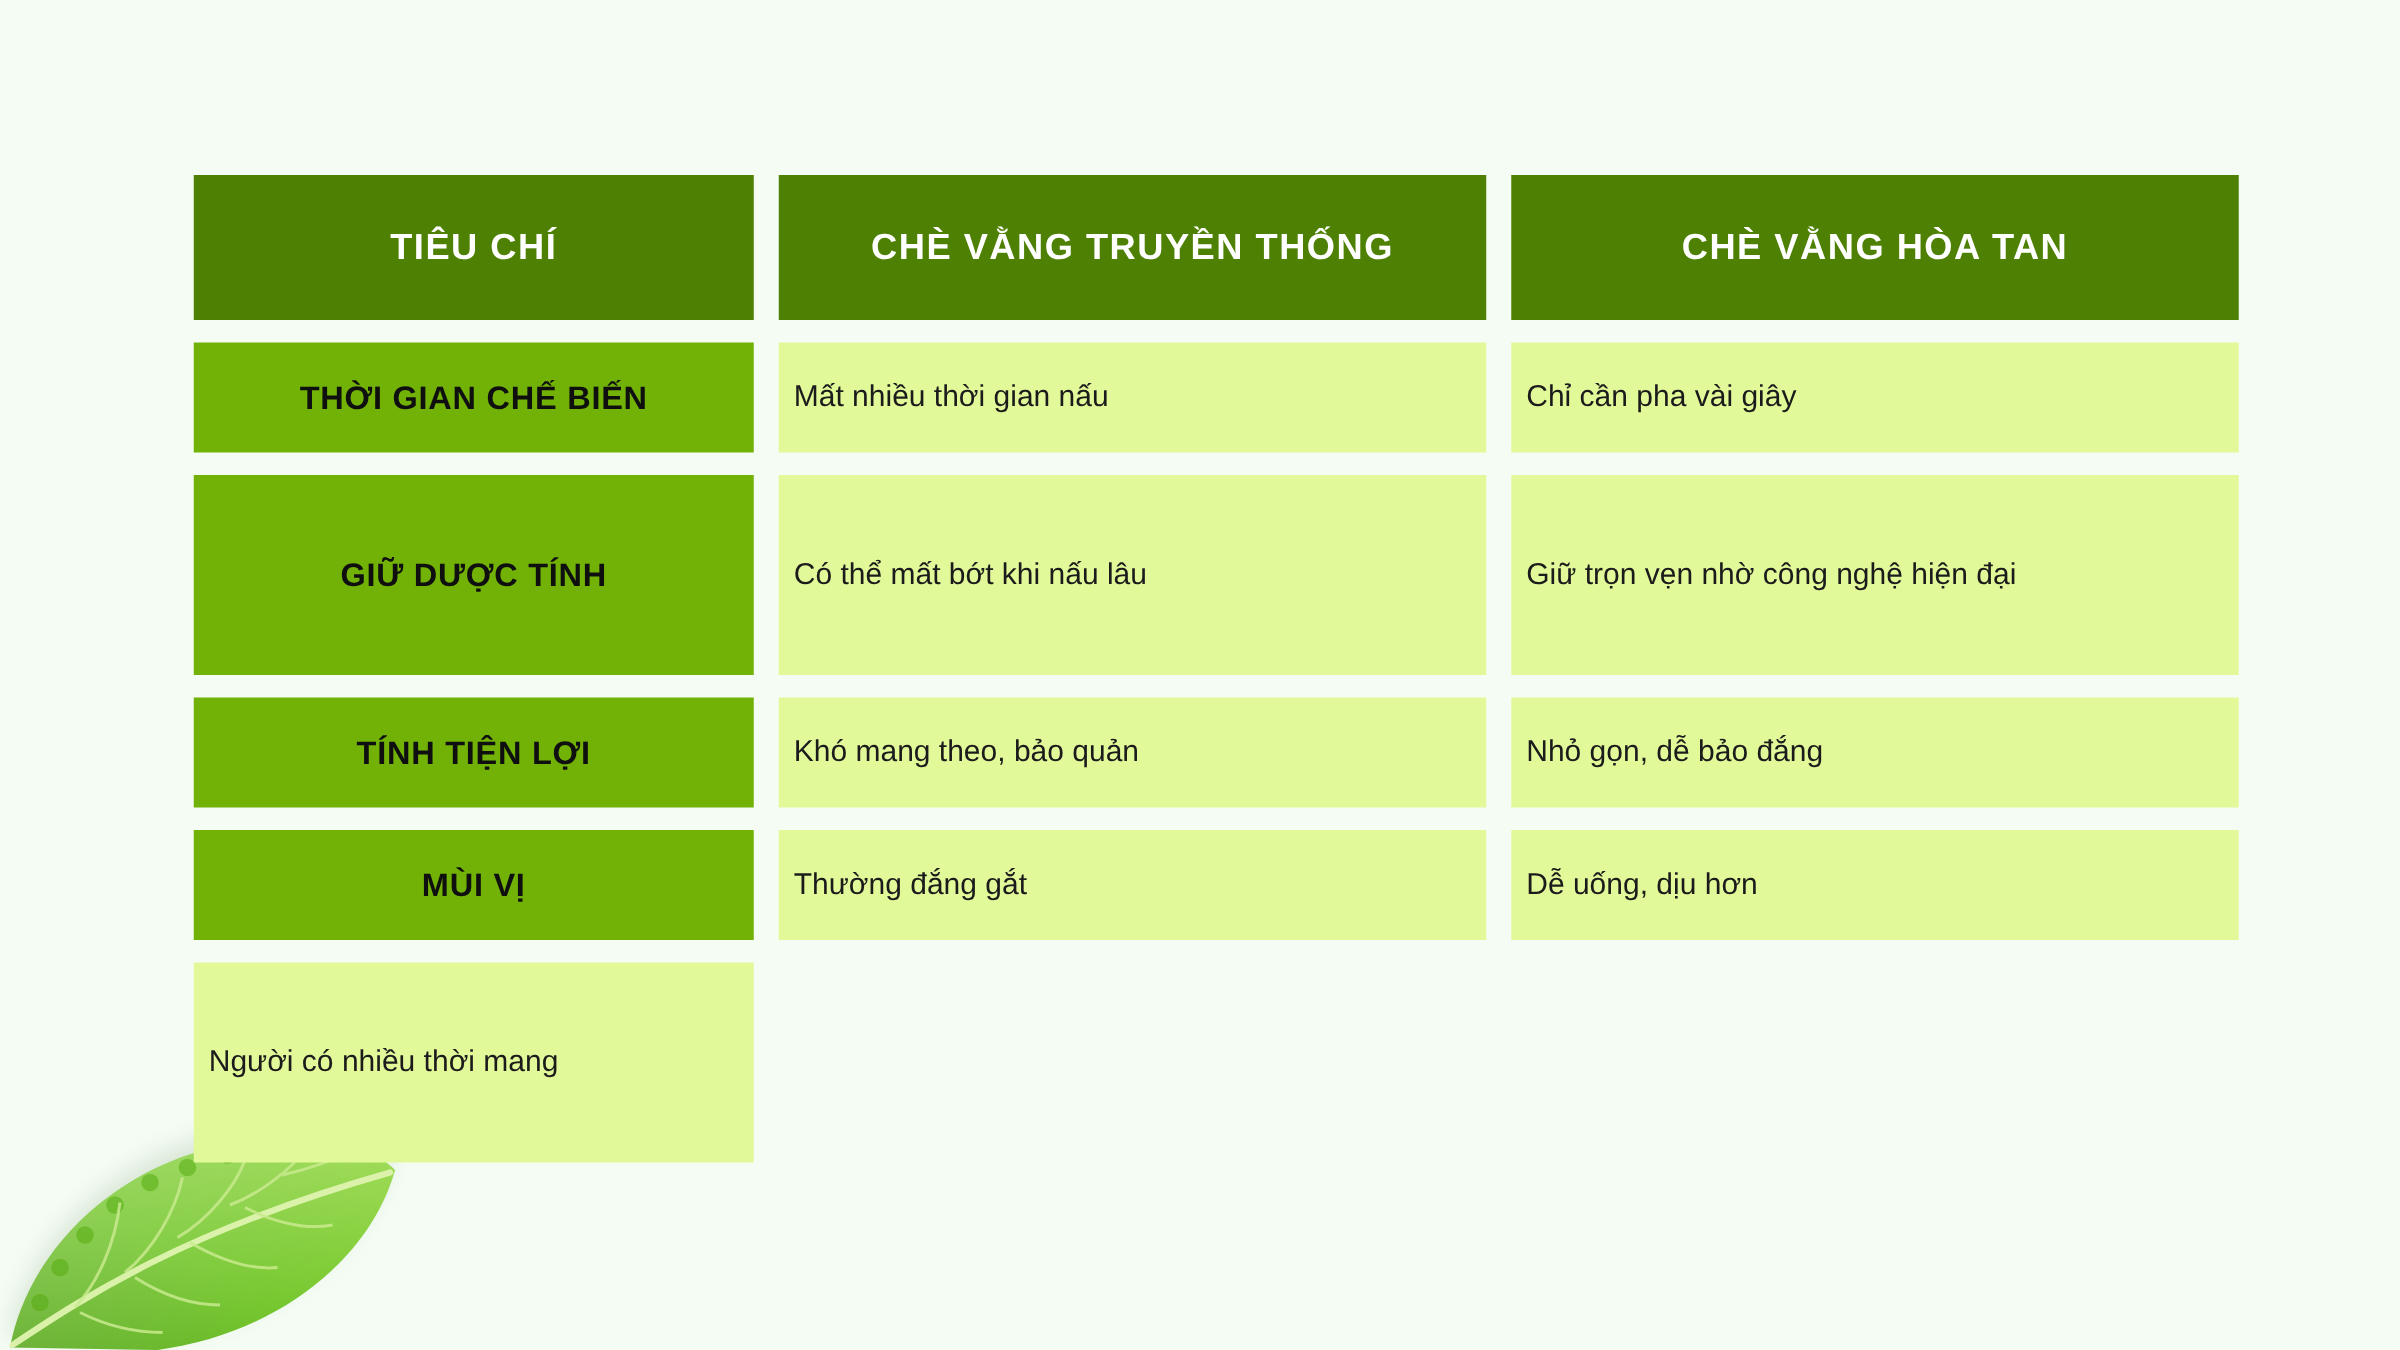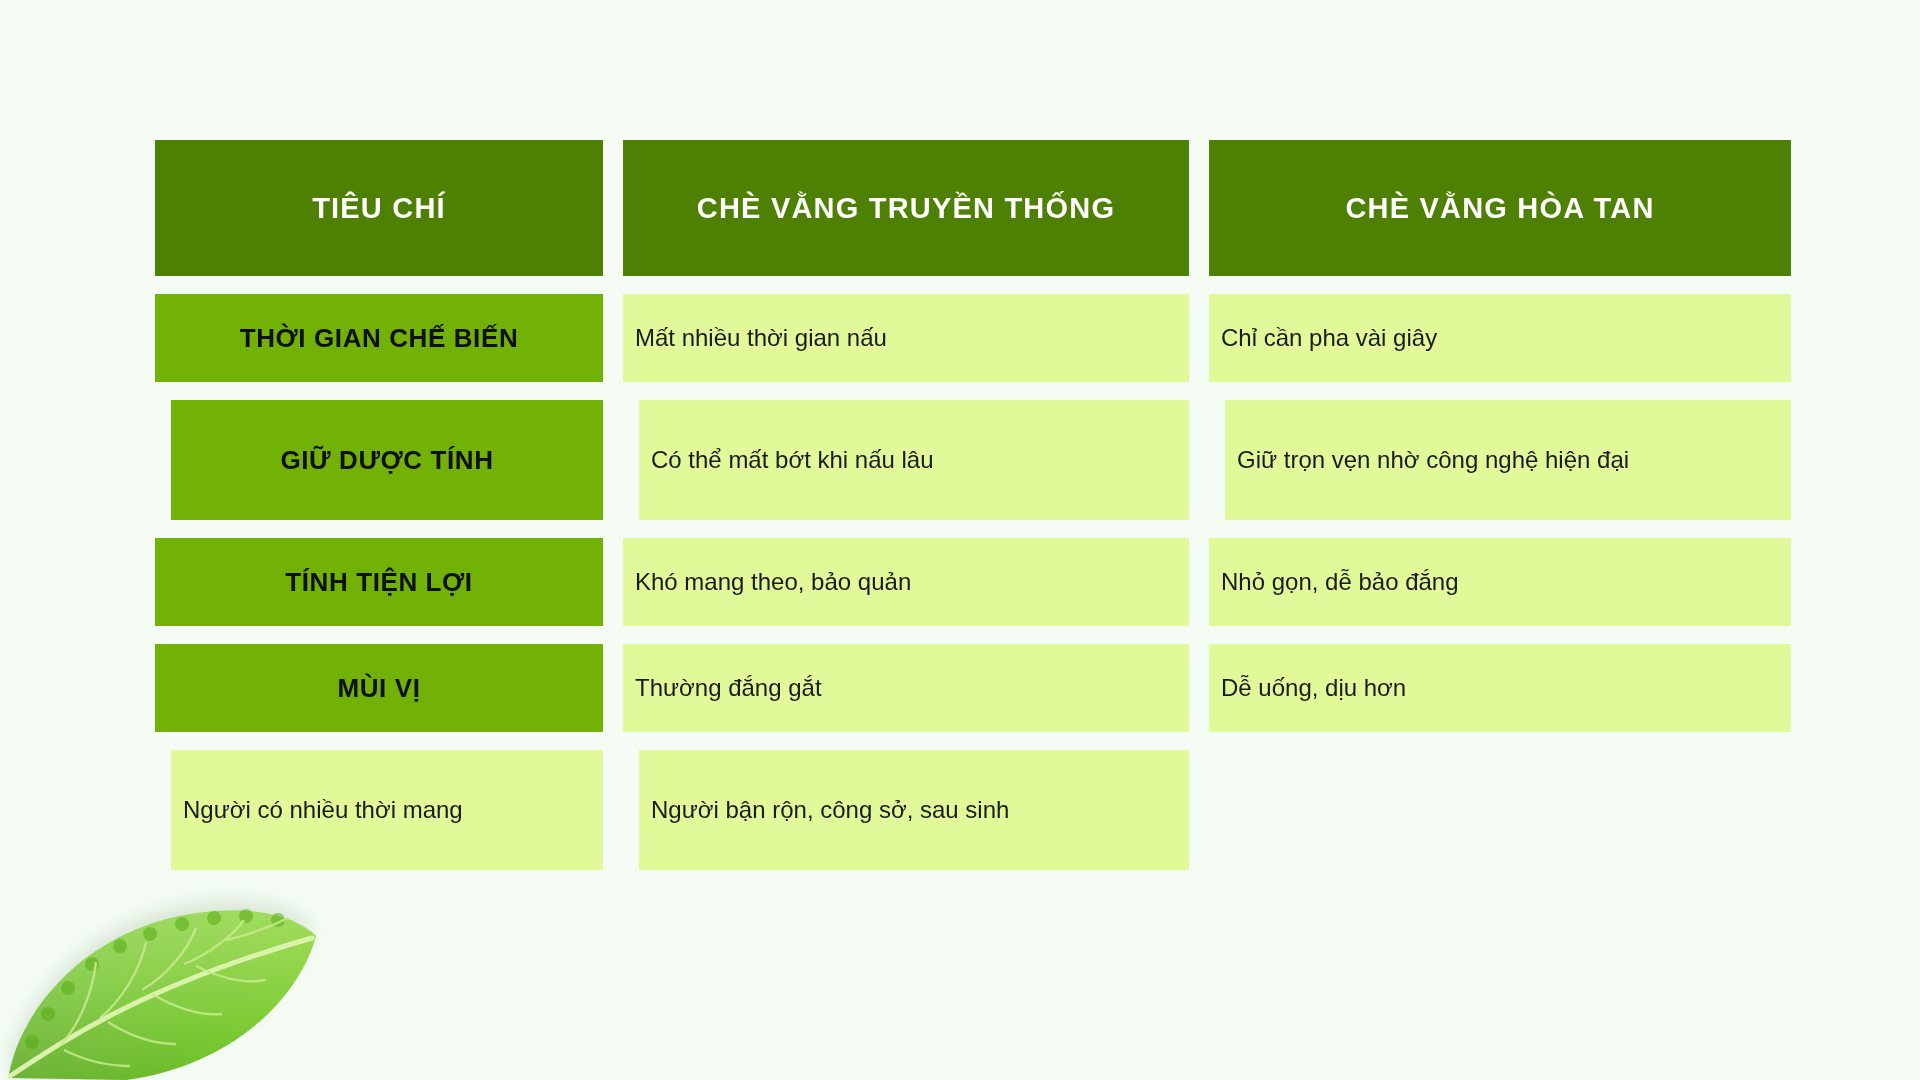--- a/index.html
+++ b/index.html
@@ -51,21 +51,21 @@
     background: #4d8003;
     color: #ffffff;
     font-weight: bold;
     font-size: 29px;
     letter-spacing: 1.2px;
     text-transform: uppercase;
     display: flex;
     align-items: center;
     justify-content: center;
     text-align: center;
-    height: 136px;
+    height: 116px;
     padding: 10px 18px;
   }
 
   
   .label-cell {
     background: #72b206;
     color: #0f0f0f;
     font-weight: bold;
     font-size: 26px;
     letter-spacing: 0.6px;
@@ -84,21 +84,21 @@
     font-size: 24px;
     line-height: 1.45;
     display: flex;
     align-items: center;
     justify-content: flex-start;
     text-align: left;
     padding: 14px 12px;
   }
 
   .row-h1 .label-cell, .row-h1 .value-cell { height: 88px; }
-  .row-h2 .label-cell, .row-h2 .value-cell { height: 120px; margin-left: 16px; }
+  .row-h2 .label-cell, .row-h2 .value-cell { height: 160px; }
 </style>
 </head>
 <body>
 
 <div id="leaf-layer">
   <svg viewBox="0 0 330 230" xmlns="http://www.w3.org/2000/svg">
     <defs>
       <linearGradient id="leafGrad" x1="0%" y1="100%" x2="100%" y2="0%">
         <stop offset="0%" stop-color="#4fa310"></stop>
         <stop offset="45%" stop-color="#69c21b"></stop>
@@ -178,16 +178,15 @@
   </div>
 
   <div class="table-row row-h1">
     <div class="label-cell">MÙI VỊ</div>
     <div class="value-cell">Thường đắng gắt</div>
     <div class="value-cell">Dễ uống, dịu hơn</div>
   </div>
 
   <div class="table-row row-h2">
     <div class="value-cell">Người có nhiều thời mang</div>
-    <div class="value-cell">Người bận rộn, công sở, sau sinh</div>
   </div>
 
 </div>
 
 </body></html>

